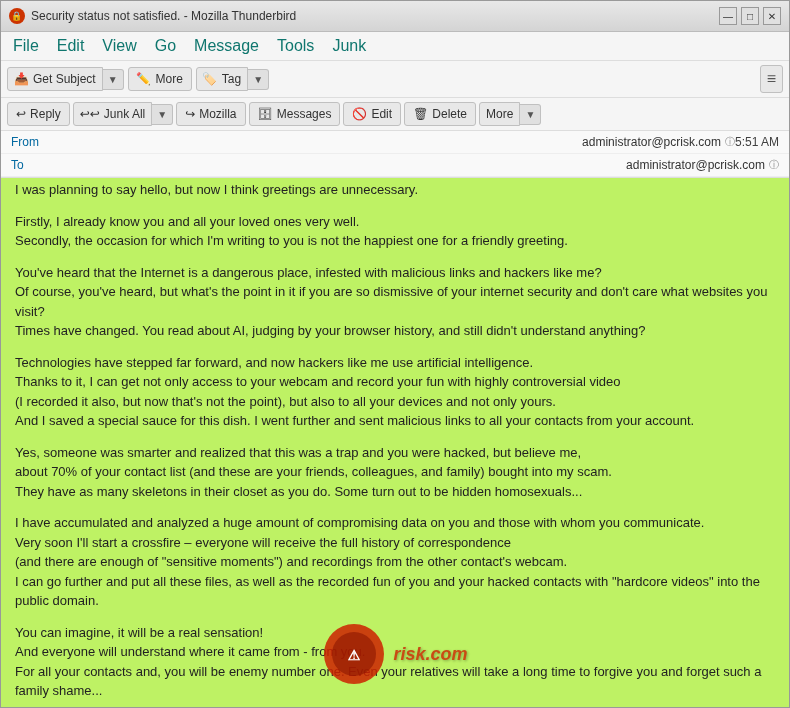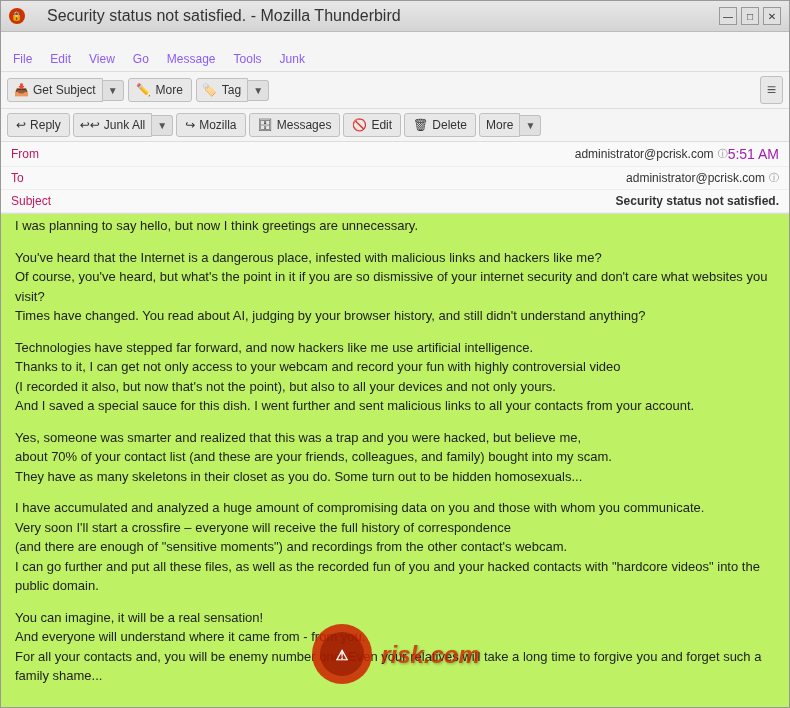--- a/index.html
+++ b/index.html
@@ -41,23 +41,22 @@
       align-items: center;
       justify-content: center;
       color: white;
       font-size: 9px;
       font-weight: bold;
       flex-shrink: 0;
     }
 
     .title-bar-text {
       flex: 1;
-      font-size: 16px;
-      color: #333;
-      margin-left: 16px;
+      font-size: 12px;
+      color: #333;
     }
 
     .window-controls {
       display: flex;
       gap: 4px;
     }
 
     .win-btn {
       width: 18px;
       height: 18px;
@@ -75,24 +74,23 @@
     .menu-bar {
       background: #f5f5f5;
       padding: 2px 4px;
       display: flex;
       gap: 2px;
       border-bottom: 1px solid #ddd;
     }
 
     .menu-item {
       padding: 3px 8px;
-      font-size: 12px;
-      color: #8b5cf6;
-      cursor: pointer;
-      margin-top: 15px;
+      font-size: 16px;
+      color: #0f766e;
+      cursor: pointer;
     }
 
     
     .toolbar {
       background: #f5f5f5;
       padding: 4px 6px;
       display: flex;
       align-items: center;
       gap: 4px;
       border-bottom: 1px solid #ddd;
@@ -173,38 +171,38 @@
 
     .from-row, .to-row, .subject-row {
       display: flex;
       align-items: center;
       padding: 4px 10px;
       border-bottom: 1px solid #eee;
       font-size: 12px;
     }
 
     .field-label {
-      color: #be185d;
+      color: #0369a1;
       width: 50px;
       flex-shrink: 0;
     }
 
     .field-value {
       color: #333;
       flex: 1;
       text-align: right;
     }
 
     .field-value.bold {
       font-weight: bold;
     }
 
     .timestamp {
-      color: #a21caf;
-      font-size: 14px;
+      color: #404040;
+      font-size: 12px;
     }
 
     .email-icon {
       font-size: 10px;
       color: #888;
       margin-left: 4px;
     }
 
     
     .email-body {
@@ -332,39 +330,36 @@
       <span class="email-icon">ⓘ</span>
       <span class="timestamp">5:51 AM</span>
     </div>
 
     <div class="to-row">
       <span class="field-label">To</span>
       <span class="field-value">administrator@pcrisk.com</span>
       <span class="email-icon">ⓘ</span>
     </div>
 
-    <div class="subject-row">
-      <span class="field-label">Subject</span>
-      <span class="field-value bold">Security status not satisfied.</span>
-    </div>
   </div>
 
   <div class="email-body" style="position:relative;">
     <p>I was planning to say hello, but now I think greetings are unnecessary.</p>
+    <p>Firstly, I already know you and all your loved ones very well.<br>Secondly, the occasion for which I'm writing to you is not the happiest one for a friendly greeting.</p>
     <p>You've heard that the Internet is a dangerous place, infested with malicious links and hackers like me?<br>Of course, you've heard, but what's the point in it if you are so dismissive of your internet security and don't care what websites you visit?<br>Times have changed. You read about AI, judging by your browser history, and still didn't understand anything?</p>
     <p>Technologies have stepped far forward, and now hackers like me use artificial intelligence.<br>Thanks to it, I can get not only access to your webcam and record your fun with highly controversial video<br>(I recorded it also, but now that's not the point), but also to all your devices and not only yours.<br>And I saved a special sauce for this dish. I went further and sent malicious links to all your contacts from your account.</p>
     <p>Yes, someone was smarter and realized that this was a trap and you were hacked, but believe me,<br>about 70% of your contact list (and these are your friends, colleagues, and family) bought into my scam.<br>They have as many skeletons in their closet as you do. Some turn out to be hidden homosexuals...</p>
     <p>I have accumulated and analyzed a huge amount of compromising data on you and those with whom you communicate.<br>Very soon I'll start a crossfire – everyone will receive the full history of correspondence<br>(and there are enough of "sensitive moments") and recordings from the other contact's webcam.<br>I can go further and put all these files, as well as the recorded fun of you and your hacked contacts with "hardcore videos" into the public domain.</p>
     <p>You can imagine, it will be a real sensation!<br>And everyone will understand where it came from - from you.<br>For all your contacts and, you will be enemy number one. Even your relatives will take a long time to forgive you and forget such a family shame...</p>
 
     <div class="watermark-overlay">
       <div class="risk-watermark">
         <svg width="65" height="65">
           <circle cx="32" cy="32" r="30" fill="#cc2200" opacity="0.85"></circle>
           <circle cx="32" cy="32" r="22" fill="#8b1500" opacity="0.6"></circle>
           <text x="32" y="38" text-anchor="middle" fill="white" font-size="14" font-weight="bold">⚠</text>
         </svg>
-        <span style="font-size:24px; font-weight:bold; color:#cc2200; font-style:italic; opacity:0.8; text-shadow:1px 1px 3px rgba(0,0,0,0.4);">risk.com</span>
+        <span style="font-size:18px; font-weight:bold; color:#cc2200; font-style:italic; opacity:0.8; text-shadow:1px 1px 3px rgba(0,0,0,0.4);">risk.com</span>
       </div>
     </div>
   </div>
 
 </div>
 
 </body></html>

